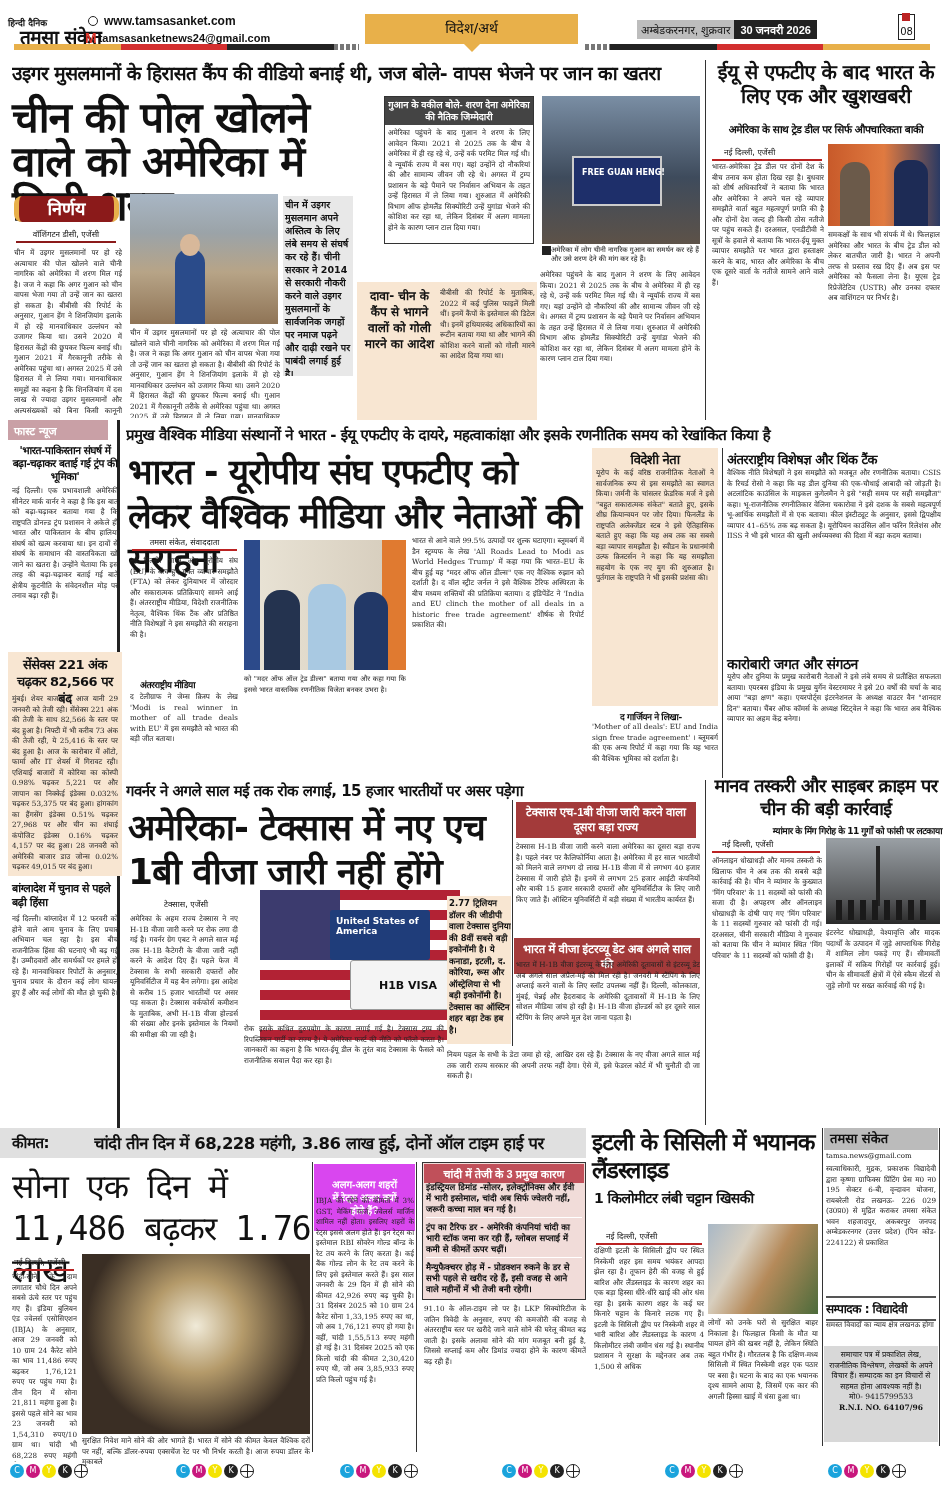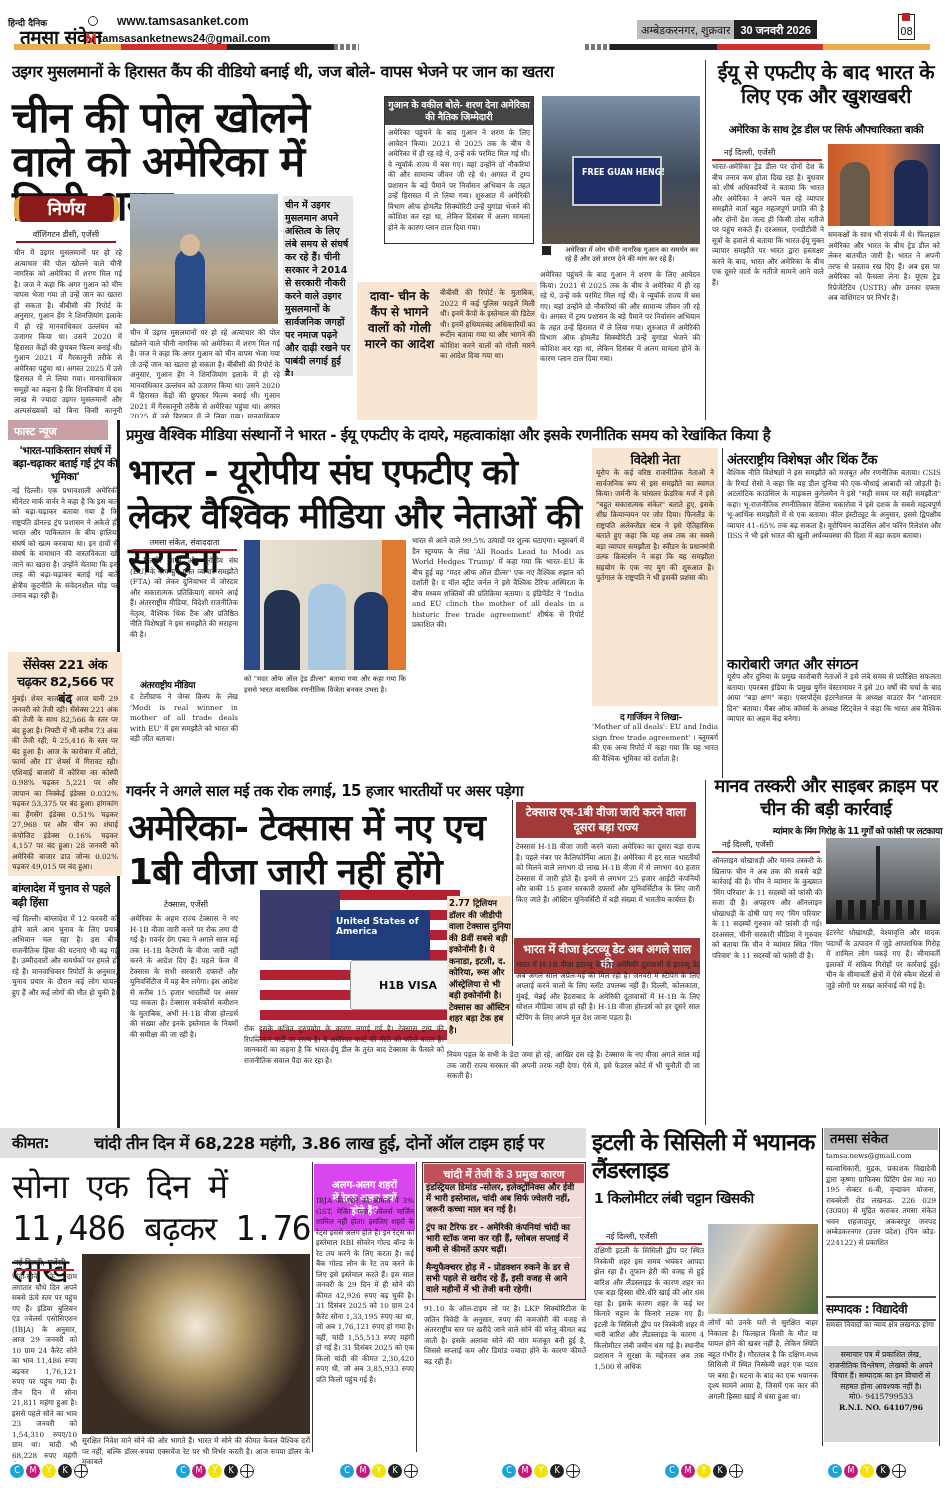--- a/index.html
+++ b/index.html
@@ -22,28 +22,29 @@
 .cmyk{display:flex;gap:2px;align-items:center}
 .cmyk span{width:14px;height:14px;border-radius:50%;font-size:8px;font-family:"DejaVu Sans",sans-serif;color:#fff;text-align:center;line-height:14px}
 .vline{border-left:1px solid #333}
 </style>
 </head>
 <body>
 
 <div class="abs" style="left:0;top:0;width:945px;height:56px">
   <div class="abs hdr-small" style="left:8px;top:16px">हिन्दी दैनिक</div>
   <div class="abs brand" style="left:20px;top:24px">तमसा संकेत</div>
-  <div class="abs url" style="left:88px;top:14px;display:flex;align-items:center;gap:19px">
+  <div class="abs url" style="left:88px;top:14px;display:flex;align-items:center;gap:6px">
     <span style="display:inline-block;width:10px;height:10px;border:1.5px solid #222;border-radius:50%"></span>
     <span style="font-size:12px">www.tamsasanket.com</span>
   </div>
   <div class="abs url" style="left:85px;top:30px;display:flex;align-items:center;gap:2px">
     <span style="font-weight:900;font-size:14px;color:#d93025">M</span>
     <span style="font-size:11px">tamsasanketnews24@gmail.com</span>
   </div>
+  <div class="abs section-tab" style="left:365px;top:14px;width:213px;height:30px">विदेश/अर्थ</div>
   <div class="abs dateline-box" style="left:637px;top:20px;display:flex">
     <span style="background:#bdbdbd;padding:2px 4px">अम्बेडकरनगर, शुक्रवार</span>
     <span style="background:#222;color:#fff;padding:2px 6px;font-weight:bold">30 जनवरी 2026</span>
   </div>
   <div class="abs" style="left:898px;top:14px;width:17px;height:26px;border:1.5px solid #222;text-align:center;font-family:'DejaVu Sans',sans-serif;font-size:10px;padding-top:11px">
     <span style="position:absolute;left:3px;top:-2px;width:8px;height:8px;background:#b22"></span>
     <span>08</span>
   </div>
   <div class="abs" style="left:14px;top:44px;width:345px;height:6px;display:flex">
     <div style="flex:1;background:#e8b04a"></div>
@@ -52,41 +53,41 @@
       <div style="width:25px;background:repeating-linear-gradient(90deg,#777 0 4px,#fff 4px 6px)"></div>
   </div>
   <div class="abs" style="left:585px;top:44px;width:345px;height:6px;display:flex">
     <div style="width:25px;background:repeating-linear-gradient(90deg,#777 0 4px,#fff 4px 6px)"></div>
       <div style="flex:1;background:#222"></div>
       <div style="flex:1;background:#d32f2f"></div>
       <div style="flex:1;background:#e8b04a"></div>
   </div>
 </div>
 
-<div class="abs h2" style="left:12px;top:60px;width:690px;font-size:16px;white-space:nowrap;overflow:hidden">उइगर मुसलमानों के हिरासत कैंप की वीडियो बनाई थी, जज बोले- वापस भेजने पर जान का खतरा</div>
+<div class="abs h2" style="left:12px;top:60px;width:690px;font-size:19px;white-space:nowrap;overflow:hidden">उइगर मुसलमानों के हिरासत कैंप की वीडियो बनाई थी, जज बोले- वापस भेजने पर जान का खतरा</div>
 <div class="abs h1" style="left:12px;top:96px;width:370px;font-size:42px">चीन की पोल खोलने वाले को अमेरिका में मिली शरण</div>
 <div class="abs" style="left:14px;top:196px;width:105px;height:26px;background:#8b1a1a;border-left:5px solid #e8b04a;border-right:5px solid #e8b04a;border-radius:8px;color:#fff;text-align:center;font-family:'DejaVu Sans',sans-serif;font-weight:bold;font-size:18px;line-height:26px">
   <span>निर्णय</span>
 </div>
 <div class="abs dl" style="left:16px;top:228px;width:100px;text-align:center;border-color:#8b1a1a">वॉशिंगटन डीसी, एजेंसी</div>
 <div class="abs body" style="left:14px;top:248px;width:108px;height:168px">चीन में उइगर मुसलमानों पर हो रहे अत्याचार की पोल खोलने वाले चीनी नागरिक को अमेरिका में शरण मिल गई है। जज ने कहा कि अगर गुआन को चीन वापस भेजा गया तो उन्हें जान का खतरा हो सकता है। बीबीसी की रिपोर्ट के अनुसार, गुआन हेंग ने शिनजियांग इलाके में हो रहे मानवाधिकार उल्लंघन को उजागर किया था। उसने 2020 में हिरासत केंद्रों की छुपकर फिल्म बनाई थी। गुआन 2021 में गैरकानूनी तरीके से अमेरिका पहुंचा था। अगस्त 2025 में उसे हिरासत में ले लिया गया। मानवाधिकार समूहों का कहना है कि शिनजियांग में दस लाख से ज्यादा उइगर मुसलमानों और अल्पसंख्यकों को बिना किसी कानूनी प्रक्रिया के जबरदस्ती बंदी बनाकर रखा गया है।</div>
 <div class="abs img" style="left:130px;top:194px;width:148px;height:130px;background:linear-gradient(180deg,#a8b6c4 0,#9ba3a8 30%,#b7a487 60%,#8f7456 100%)">
   <div style="position:absolute;left:45px;top:55px;width:30px;height:75px;background:#2a4b8a;border-radius:14px 14px 0 0"></div>
   <div style="position:absolute;left:50px;top:40px;width:20px;height:22px;background:#d8b89a;border-radius:50%"></div>
 </div>
 <div class="abs callout" style="left:283px;top:196px;width:70px;height:180px;background:#e8e8e8;padding:2px;font-size:9.5px;line-height:13px;overflow:hidden">चीन में उइगर मुसलमान अपने अस्तित्व के लिए लंबे समय से संघर्ष कर रहे हैं। चीनी सरकार ने 2014 से सरकारी नौकरी करने वाले उइगर मुसलमानों के सार्वजनिक जगहों पर नमाज पढ़ने और दाढ़ी रखने पर पाबंदी लगाई हुई है।</div>
 <div class="abs" style="left:384px;top:96px;width:150px;height:148px;border:1.5px solid #333">
   <div class="redbox" style="background:#444;font-size:9.5px;padding:2px;line-height:12px">गुआन के वकील बोले- शरण देना अमेरिका की नैतिक जिम्मेदारी</div>
   <div class="body" style="padding:3px;height:118px">अमेरिका पहुंचने के बाद गुआन ने शरण के लिए आवेदन किया। 2021 से 2025 तक के बीच वे अमेरिका में ही रह रहे थे, उन्हें वर्क परमिट मिल गई थी। वे न्यूयॉर्क राज्य में बस गए। यहां उन्होंने दो नौकरियां की और सामान्य जीवन जी रहे थे। अगस्त में ट्रम्प प्रशासन के बड़े पैमाने पर निर्वासन अभियान के तहत उन्हें हिरासत में ले लिया गया। शुरुआत में अमेरिकी विभाग ऑफ होमलैंड सिक्योरिटी उन्हें युगांडा भेजने की कोशिश कर रहा था, लेकिन दिसंबर में अलग मामला होने के कारण प्लान टाल दिया गया।</div>
 </div>
 <div class="abs img" style="left:542px;top:96px;width:158px;height:148px;background:linear-gradient(180deg,#7a8ea4,#3e4b5c 55%,#5d5248)">
   <div style="position:absolute;left:30px;top:60px;width:90px;height:50px;background:#1e2f6a;border:2px solid #ccc"></div>
   <div style="position:absolute;left:40px;top:72px;color:#fff;font-size:8px;font-family:'DejaVu Sans',sans-serif;font-weight:bold">FREE GUAN HENG!</div>
 </div>
-<div class="abs" style="left:542px;top:246px;width:158px;font-size:7px;line-height:9px;display:flex;gap:14px">
+<div class="abs" style="left:542px;top:246px;width:158px;font-size:7px;line-height:9px;display:flex;gap:0">
   <span style="width:9px;height:9px;background:#222;flex:none"></span>
   <span>अमेरिका में लोग चीनी नागरिक गुआन का समर्थन कर रहे हैं और उसे शरण देने की मांग कर रहे हैं।</span>
 </div>
 <div class="abs" style="left:357px;top:282px;width:180px;height:138px;background:#f8e6d2"></div>
 <div class="abs callout" style="left:362px;top:288px;width:75px;font-size:12px;line-height:16px;text-align:center">दावा- चीन के कैंप से भागने वालों को गोली मारने का आदेश</div>
 <div class="abs body" style="left:440px;top:288px;width:95px;height:125px">बीबीसी की रिपोर्ट के मुताबिक, 2022 में कई पुलिस फाइलें मिली थीं। इनमें कैंपों के इस्तेमाल की डिटेल थी। इनमें हथियारबंद अधिकारियों का रूटीन बताया गया था और भागने की कोशिश करने वालों को गोली मारने का आदेश दिया गया था।</div>
 <div class="abs body" style="left:130px;top:328px;width:150px;height:90px"><span>चीन में उइगर मुसलमानों पर हो रहे अत्याचार की पोल खोलने वाले चीनी नागरिक को अमेरिका में शरण मिल गई है। जज ने कहा कि अगर गुआन को चीन वापस भेजा गया तो उन्हें जान का खतरा हो सकता है। बीबीसी की रिपोर्ट के अनुसार, गुआन हेंग ने शिनजियांग इलाके में हो रहे मानवाधिकार उल्लंघन को उजागर किया था। उसने 2020 में हिरासत केंद्रों की छुपकर फिल्म बनाई थी। गुआन 2021 में गैरकानूनी तरीके से अमेरिका पहुंचा था। अगस्त 2025 में उसे हिरासत में ले लिया गया। मानवाधिकार समूहों का कहना है कि शिनजियांग में दस लाख से ज्यादा उइगर मुसलमानों और अल्पसंख्यकों को बिना किसी कानूनी प्रक्रिया के जबरदस्ती बंदी बनाकर रखा गया है।</span></div>
 <div class="abs body" style="left:540px;top:270px;width:160px;height:148px"><span>अमेरिका पहुंचने के बाद गुआन ने शरण के लिए आवेदन किया। 2021 से 2025 तक के बीच वे अमेरिका में ही रह रहे थे, उन्हें वर्क परमिट मिल गई थी। वे न्यूयॉर्क राज्य में बस गए। यहां उन्होंने दो नौकरियां की और सामान्य जीवन जी रहे थे। अगस्त में ट्रम्प प्रशासन के बड़े पैमाने पर निर्वासन अभियान के तहत उन्हें हिरासत में ले लिया गया। शुरुआत में अमेरिकी विभाग ऑफ होमलैंड सिक्योरिटी उन्हें युगांडा भेजने की कोशिश कर रहा था, लेकिन दिसंबर में अलग मामला होने के कारण प्लान टाल दिया गया।</span></div>
 
 <div class="abs vline" style="left:705px;top:60px;height:360px"></div>

